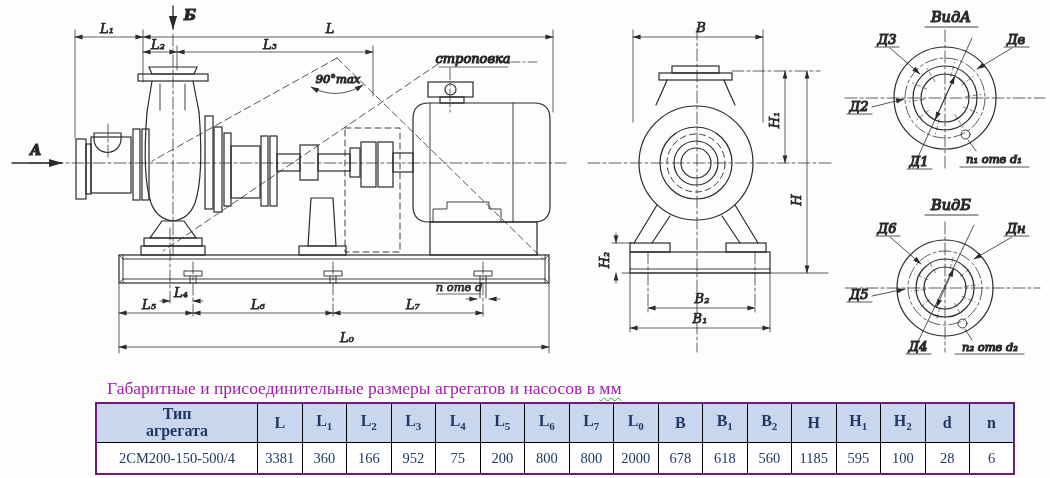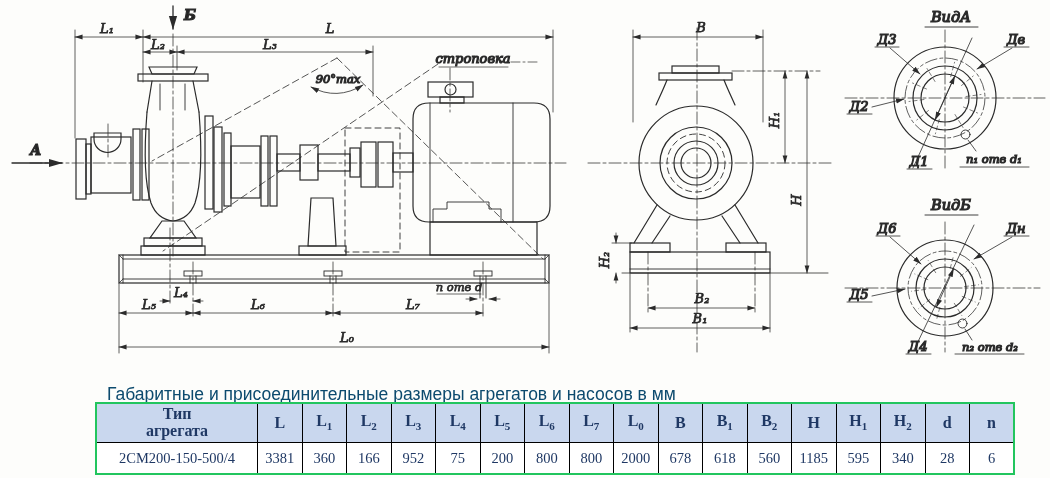--- a/index.html
+++ b/index.html
@@ -2,29 +2,29 @@
 <html style="--hdr: #c9d7ee; --txt: #1f3864;"><head>
 <meta charset="utf-8">
 <style>
   html,body{margin:0;padding:0;background:#ffffff;}
   .stage{position:relative;width:1050px;height:478px;background:#fdfdfb;overflow:hidden;
          font-family:"Liberation Serif", serif;}
   svg text{font-family:"DejaVu Serif", serif;font-style:italic;fill:#242424;}
   .dl{font-size:13px;}
   .dl-sm{font-size:11.5px;}
   .vt{font-size:14px;font-weight:bold;}
-  .caption{position:absolute;left:107px;top:378px;font-size:17.5px;color:#0c4a6e;
-           font-family:Liberation Sans, sans-serif;white-space:nowrap;margin-top:6px;}
+  .caption{position:absolute;left:107px;top:378px;font-size:17.5px;color:#a21caf;
+           font-family:Liberation Serif, serif;white-space:nowrap;}
   .caption .sp{ text-decoration-line:underline;text-decoration-style:wavy;
                 text-decoration-color:#33a033;text-decoration-thickness:1px;text-underline-offset:3px;}
   table.dims{position:absolute;left:95px;top:402px;width:920px;border-collapse:collapse;
              table-layout:fixed;background:#fff;}
   table.dims th,table.dims td{border:1px solid #000;text-align:center;vertical-align:middle;
              color:var(--txt,#1f3864);overflow:hidden;}
-  table.dims{border:2px solid #22c55e;padding-left:32px;}
+  table.dims{border:2px solid #701a75;padding-left:32px;}
   table.dims th{background:var(--hdr,#c9d7ee);font-weight:bold;font-size:16px;height:36px;
              white-space:pre-line;line-height:1.05;padding:1px 0;}
   table.dims td{font-size:14.5px;height:30px;padding:0 1px;margin-left:17px;}
   table.dims th:first-child{width:160px;}
   table.dims sub{font-size:11px;}
 </style>
 </head>
 <body>
 
 <div class="stage">
@@ -346,20 +346,20 @@
           <td>75</td>
           <td>200</td>
           <td>800</td>
           <td>800</td>
           <td>2000</td>
           <td>678</td>
           <td>618</td>
           <td>560</td>
           <td>1185</td>
           <td>595</td>
-          <td>340</td>
+          <td>100</td>
           <td>28</td>
           <td>6</td>
         </tr>
       </tbody>
   </table>
 
 </div>
 
 </body></html>

